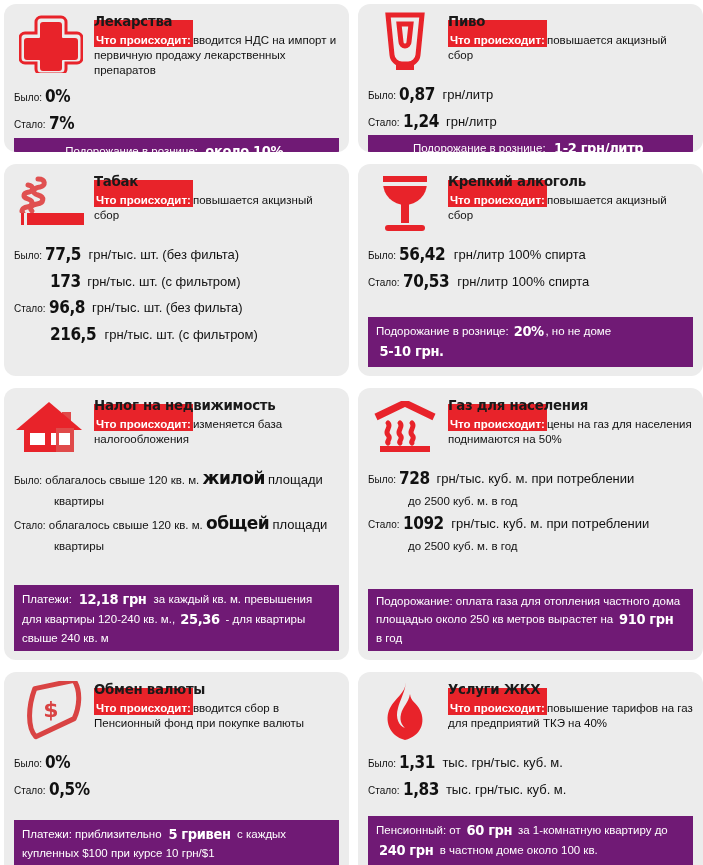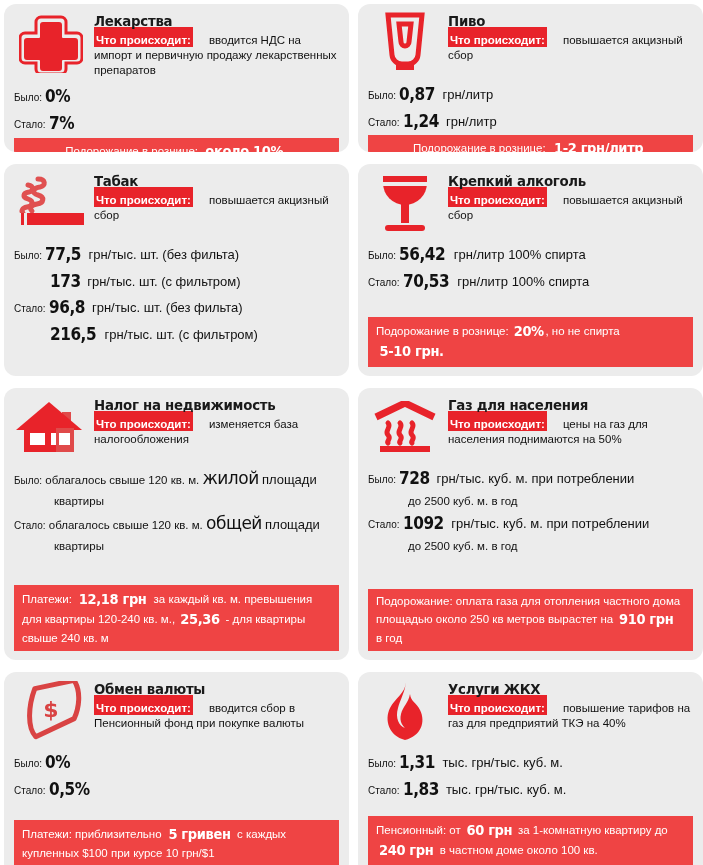--- a/index.html
+++ b/index.html
@@ -34,43 +34,43 @@
   .head-text { flex: 1 1 auto; padding-top: 4px; }
   .title {
     font-weight: bold; font-size: 14.5px; color: #1a1a1a;
     letter-spacing: -0.3px; line-height: 1.1; margin-bottom: 3px;
     font-family: "DejaVu Sans", sans-serif;
     transform: scaleX(0.92); transform-origin: left center;
   }
   .what { font-size: 11.5px; line-height: 1.32; color: #111; }
   .what .tag {
     background: #e8232a; color: #ffffff; font-weight: bold;
-    padding: 7px 2px 1px 2px; margin-right: 16px; white-space: nowrap;
+    padding: 14px 2px 1px 2px; margin-right: 0; white-space: nowrap;
   }
   .rows { margin-top: 6px; }
   .row {
     font-size: 11.5px; color: #111; line-height: 1.45;
     margin-bottom: 2px;
   }
   .row .lbl { font-size: 10px; }
   .row .big {
     font-weight: bold; font-size: 17px; letter-spacing: -0.5px;
     font-family: "DejaVu Sans", sans-serif;
     transform: scaleX(0.9); display: inline-block; transform-origin: left bottom;
     vertical-align: -1px;
   }
   .row .unit { font-size: 13px; }
   .row.indent { padding-left: 36px; }
   .row.indent2 { padding-left: 40px; }
   .bigword {
-    font-weight: normal; font-size: 17px; letter-spacing: -0.5px;
+    font-weight: bold; font-size: 17px; letter-spacing: -0.5px;
     font-family: "DejaVu Sans", sans-serif;
   }
   .footer {
-    background: #ef4444; color: #ffffff;
+    background: #701a75; color: #ffffff;
     font-size: 11.5px; line-height: 1.42;
     padding: 4px 8px 5px 8px;
     margin: 0 10px 9px 10px;
   }
   .footer.center { text-align: center; padding: 3px 8px 4px 8px; }
   .footer .fbig {
     font-weight: bold; font-size: 14.5px; letter-spacing: -0.4px;
     font-family: "DejaVu Sans", sans-serif;
     transform: scaleX(0.9); display: inline-block; vertical-align: -1px;
   }
@@ -166,21 +166,21 @@
             <div class="title">Крепкий алкоголь</div>
             <div class="what"><span class="tag">Что происходит:</span><span>повышается акцизный сбор</span></div>
           </div>
         </div>
         <div class="rows">
           <div class="row"><span class="lbl">Было:</span> <span class="big">56,42</span> <span class="unit">грн/литр 100% спирта</span></div>
           <div class="row"><span class="lbl">Стало:</span> <span class="big">70,53</span> <span class="unit">грн/литр 100% спирта</span></div>
         </div>
       </div>
       <div class="spacer"></div>
-      <div class="footer"><span>Подорожание в рознице: </span><span class="fbig">20%</span><span>, но не спирта </span><span class="fbig">5-10 грн.</span></div>
+      <div class="footer"><span>Подорожание в рознице: </span><span class="fbig">20%</span><span>, но не доме </span><span class="fbig">5-10 грн.</span></div>
     </div>
     <div class="card">
       <div class="card-body">
         <div class="head">
           <div class="icon-wrap">
             <svg width="70" height="54" viewBox="0 0 70 54">
     <rect x="46" y="12" width="9" height="16" fill="#e04a4a"></rect>
     <path d="M33 2 L66 30 H0 Z" fill="#e8232a"></path>
     <rect x="8" y="28" width="50" height="24" fill="#e8232a"></rect>
     <rect x="14" y="33" width="15" height="12" fill="#ffffff"></rect>

